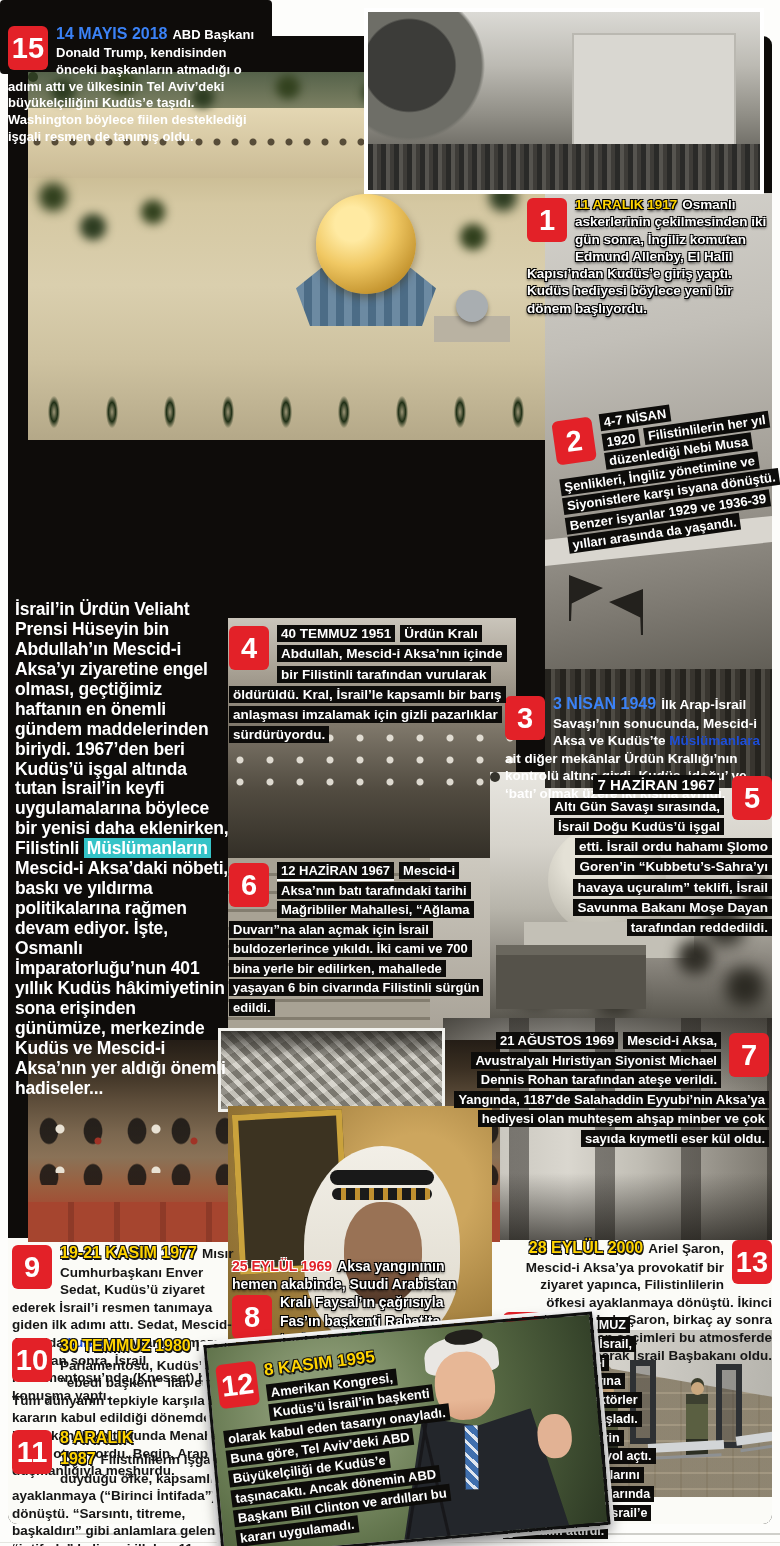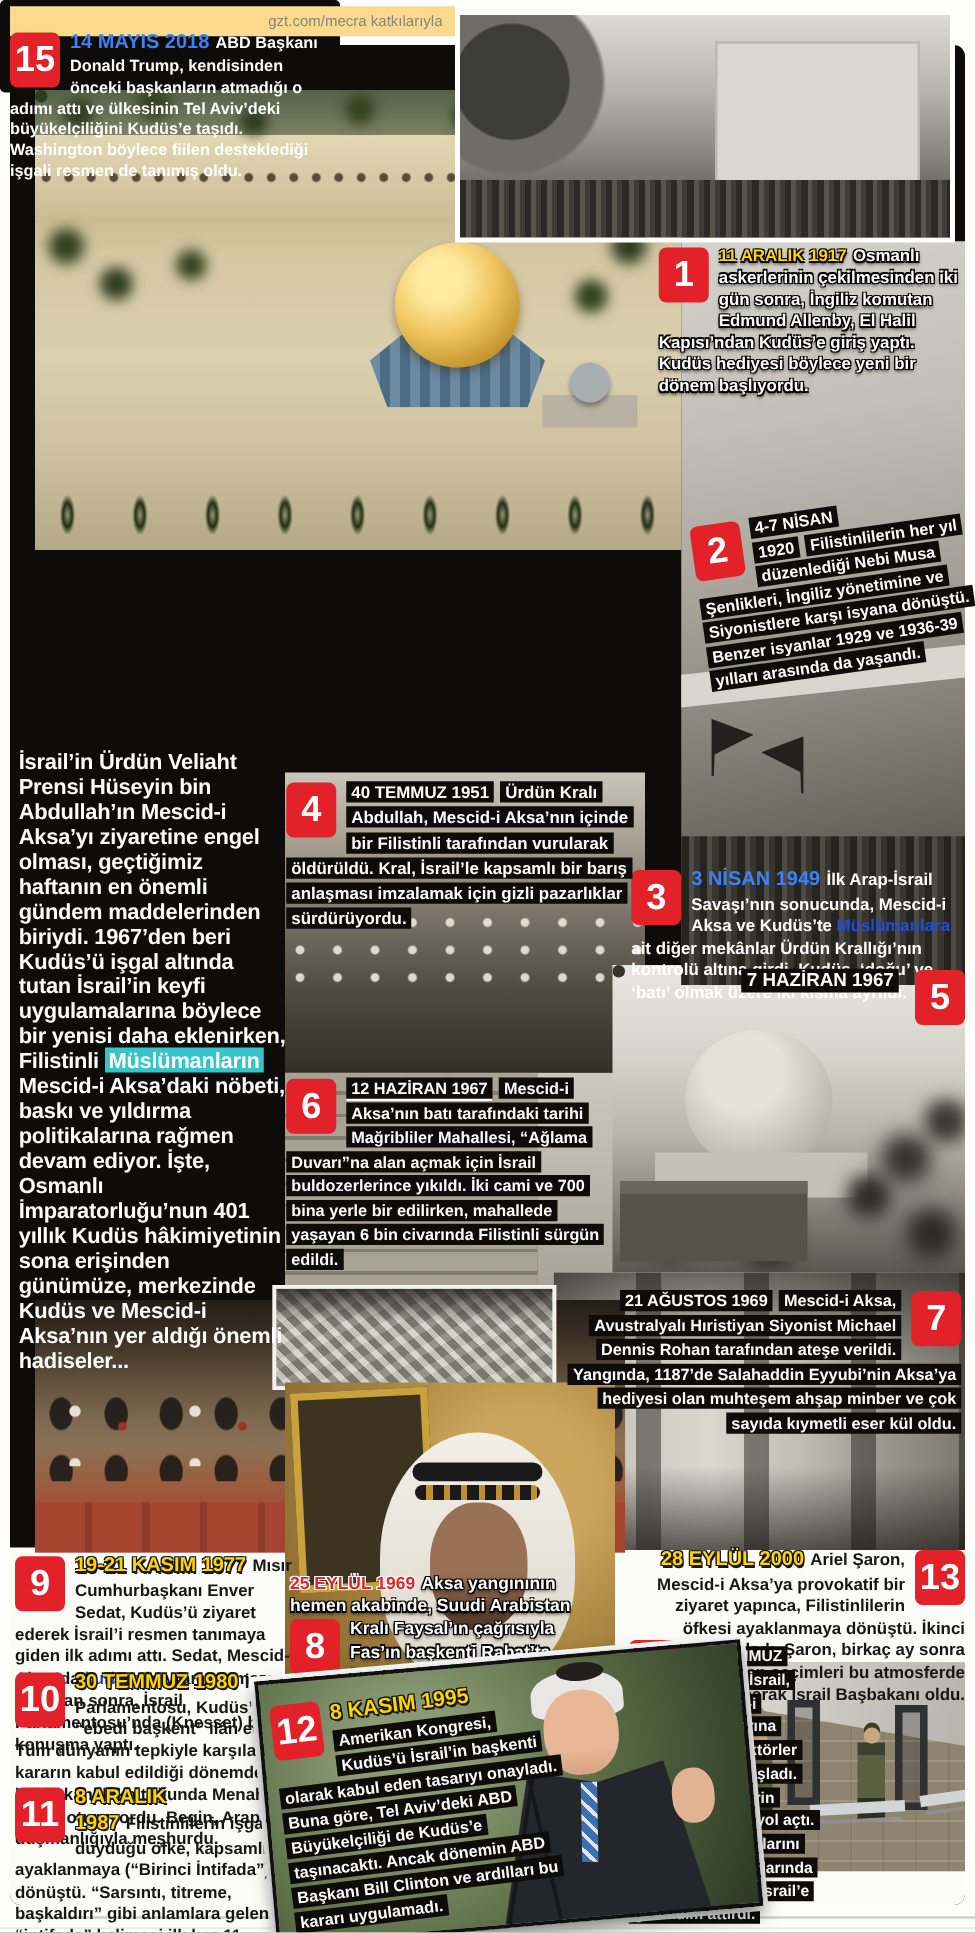--- a/index.html
+++ b/index.html
@@ -209,23 +209,20 @@
   #ev15panel{left:500px;top:1449px;width:272px;height:74px;background:#0e0c0a;z-index:7;border-radius:4px;}
   #ev15cap{position:absolute;left:8px;top:24px;width:256px;color:#fff;font-size:13px;line-height:1.3;}
   #ev15cap .date{font-size:16px;}
   #num14{position:absolute;left:503px;top:1312px;z-index:8;}
 </style>
 </head>
 <body>
 
 <div class="page" data-interactable="false">
 
-  <div class="masthead" data-interactable="false">
-    <span data-interactable="false">gzt.com/mecra katkılarıyla</span>
-  </div>
 
   <div class="board" data-interactable="false"></div>
   <div class="whitezone" data-interactable="false"></div>
 
   <div class="photo" id="aerial" data-interactable="false">
     <div class="a-build" data-interactable="false"></div>
     <div class="a-arches" data-interactable="false"></div>
     <div class="a-trees" data-interactable="false"></div>
     <div class="a-drum" data-interactable="false"></div>
     <div class="a-dome" data-interactable="false"></div>
@@ -316,21 +313,21 @@
   <div class="ev" id="ev3cap" data-interactable="false">
     <p><span class="num fl-l" data-interactable="false">3</span><span class="date" data-interactable="false">3 NİSAN 1949</span><span data-interactable="false"><span data-interactable="false">İlk Arap-İsrail Savaşı’nın sonucunda, Mescid-i Aksa ve Kudüs’te </span><span class="hl-orange" data-interactable="false">Müslümanlara</span><span data-interactable="false"> ait diğer mekânlar Ürdün Krallığı’nın kontrolü altına girdi. Kudüs, ‘doğu’ ve ‘batı’ olmak üzere iki kısma ayrıldı.</span></span></p>
   </div>
 
   <div class="ev" id="ev4cap" data-interactable="false">
     <p><span class="num fl-l" data-interactable="false">4</span><span class="strip date" data-interactable="false">40 TEMMUZ 1951</span><span class="strip" data-interactable="false">Ürdün Kralı Abdullah, Mescid-i Aksa’nın içinde bir Filistinli tarafından vurularak öldürüldü. Kral, İsrail’le kapsamlı bir barış anlaşması imzalamak için gizli pazarlıklar sürdürüyordu.</span></p>
   </div>
 
   <div class="ev" id="ev5cap" data-interactable="false">
     <p><span class="num fl-r" data-interactable="false">5</span><span class="strip date" data-interactable="false">7 HAZİRAN 1967</span><br>
-    </p>
+    <span class="strip" data-interactable="false">Altı Gün Savaşı sırasında, İsrail Doğu Kudüs’ü işgal etti. İsrail ordu hahamı Şlomo Goren’in “Kubbetu’s-Sahra’yı havaya uçuralım” teklifi, İsrail Savunma Bakanı Moşe Dayan tarafından reddedildi.</span></p>
   </div>
 
   <div class="ev" id="ev6cap" data-interactable="false">
     <p><span class="num fl-l" data-interactable="false">6</span><span class="strip date u" data-interactable="false">12 HAZİRAN 1967</span><span class="strip" data-interactable="false">Mescid-i Aksa’nın batı tarafındaki tarihi Mağribliler Mahallesi, “Ağlama Duvarı”na alan açmak için İsrail buldozerlerince yıkıldı. İki cami ve 700 bina yerle bir edilirken, mahallede yaşayan 6 bin civarında Filistinli sürgün edildi.</span></p>
   </div>
 
   <div class="ev" id="ev7cap" data-interactable="false">
     <p><span class="num fl-r" data-interactable="false">7</span><span class="strip date" data-interactable="false">21 AĞUSTOS 1969</span><span class="strip" data-interactable="false">Mescid-i Aksa, Avustralyalı Hıristiyan Siyonist Michael Dennis Rohan tarafından ateşe verildi. Yangında, 1187’de Salahaddin Eyyubi’nin Aksa’ya hediyesi olan muhteşem ahşap minber ve çok sayıda kıymetli eser kül oldu.</span></p>
   </div>
 

